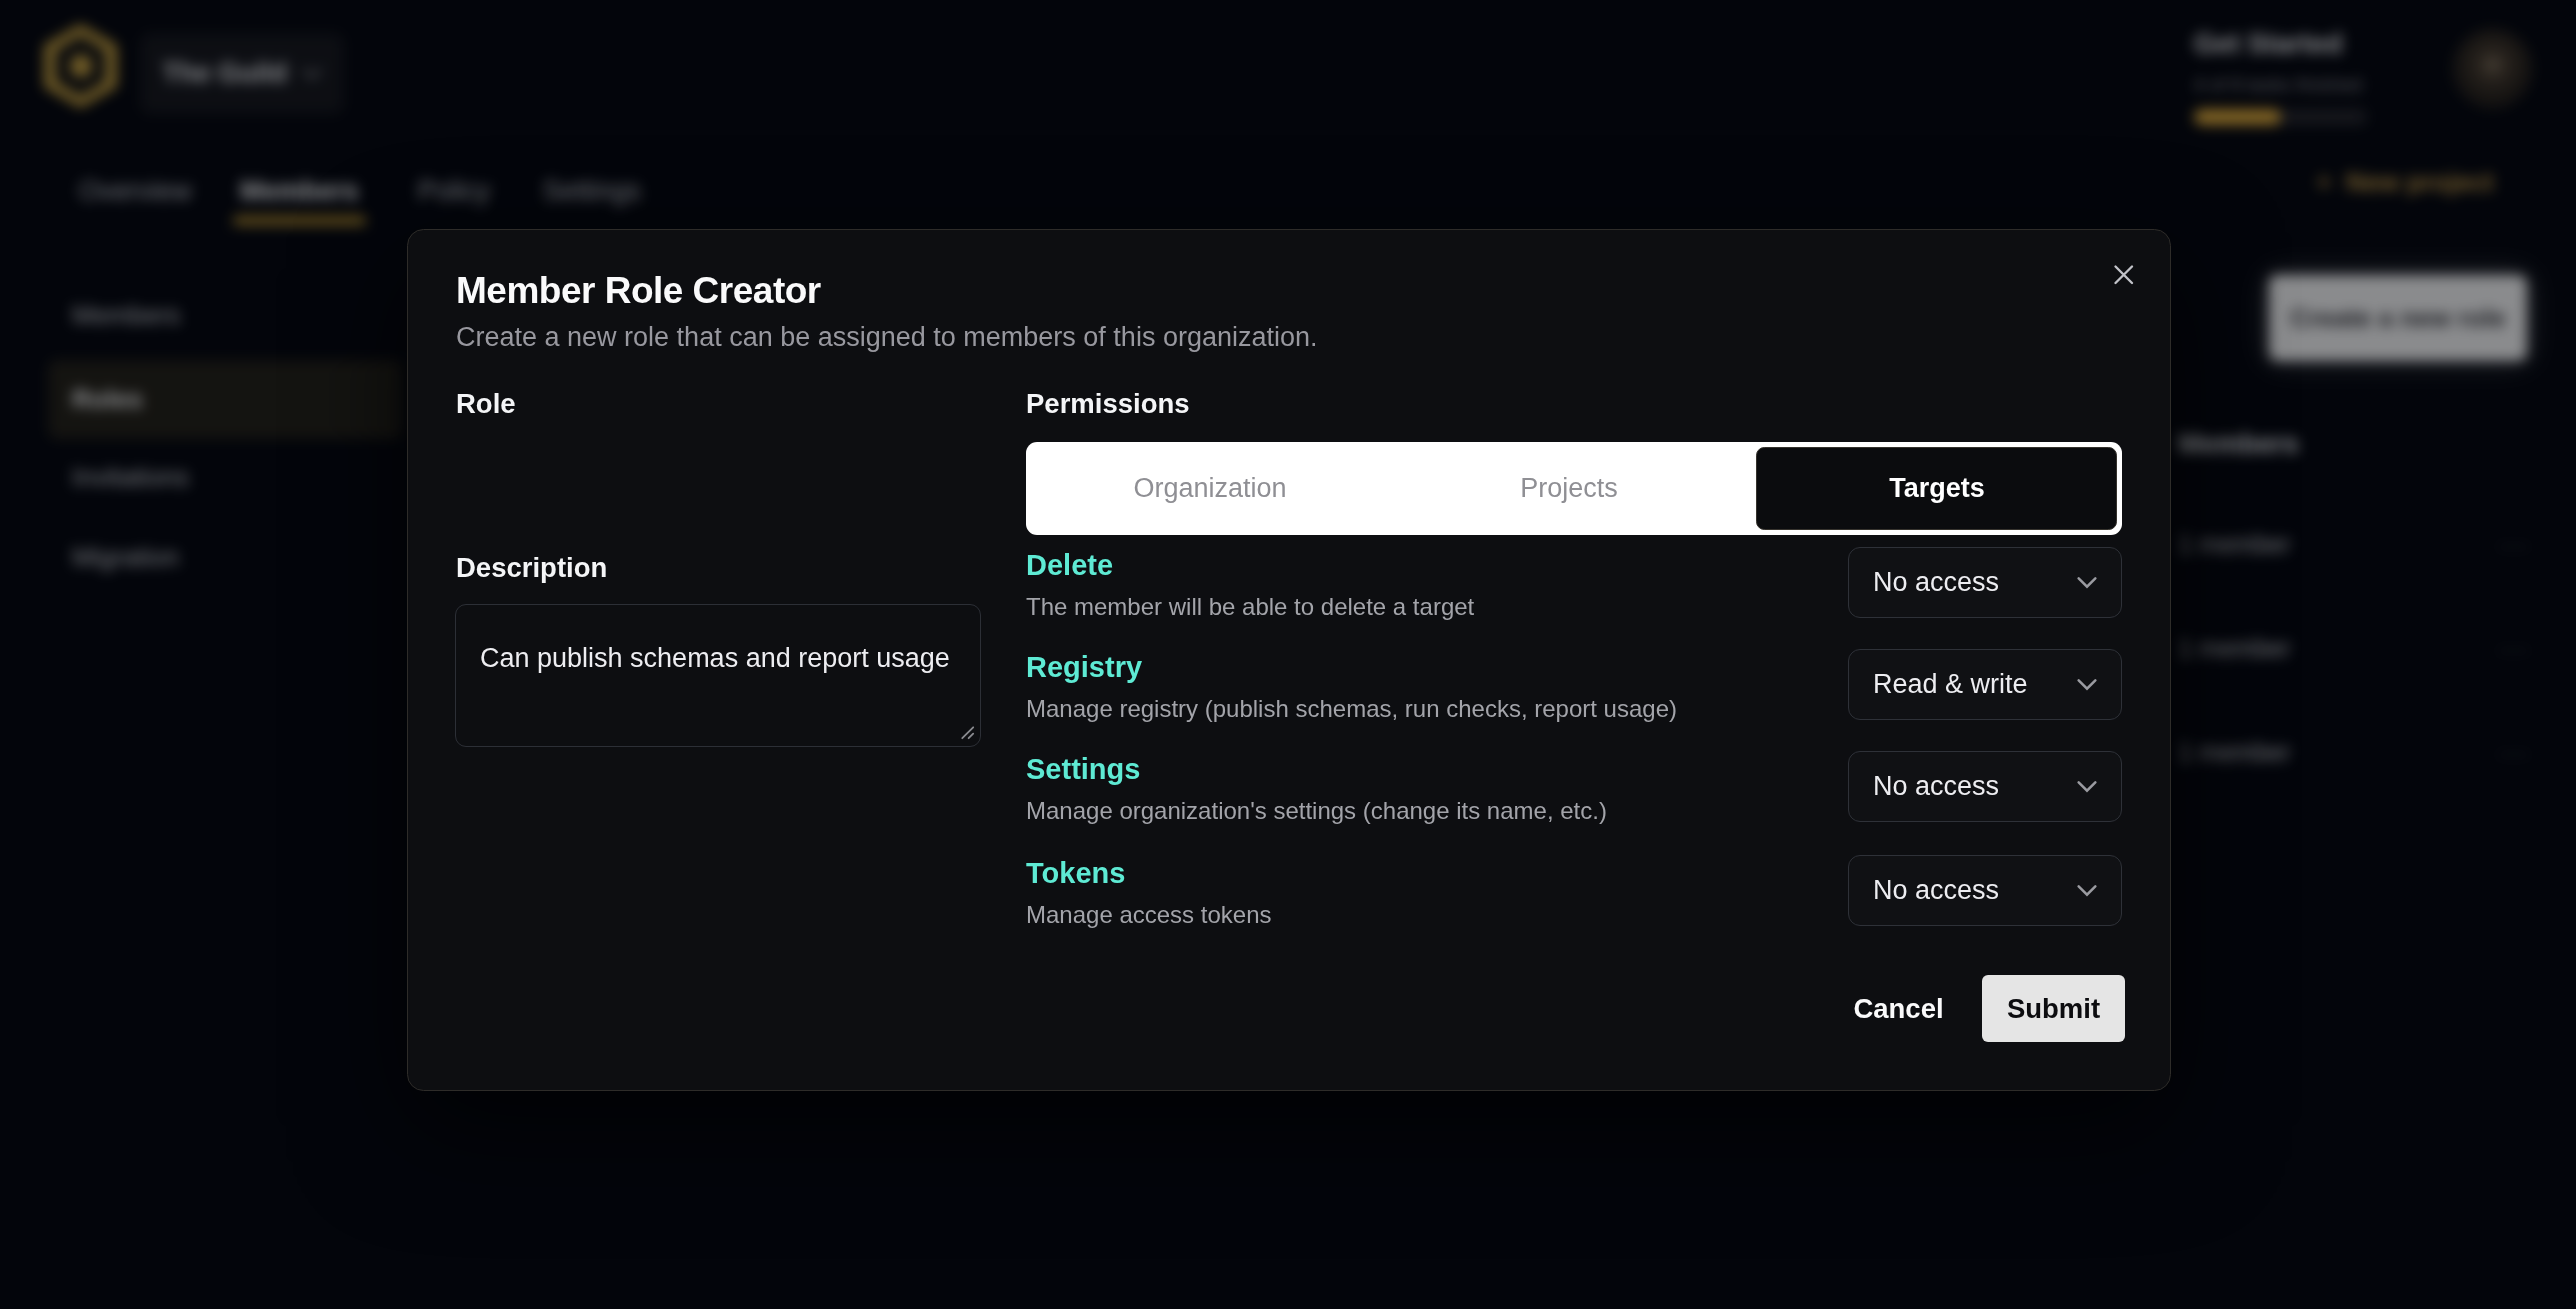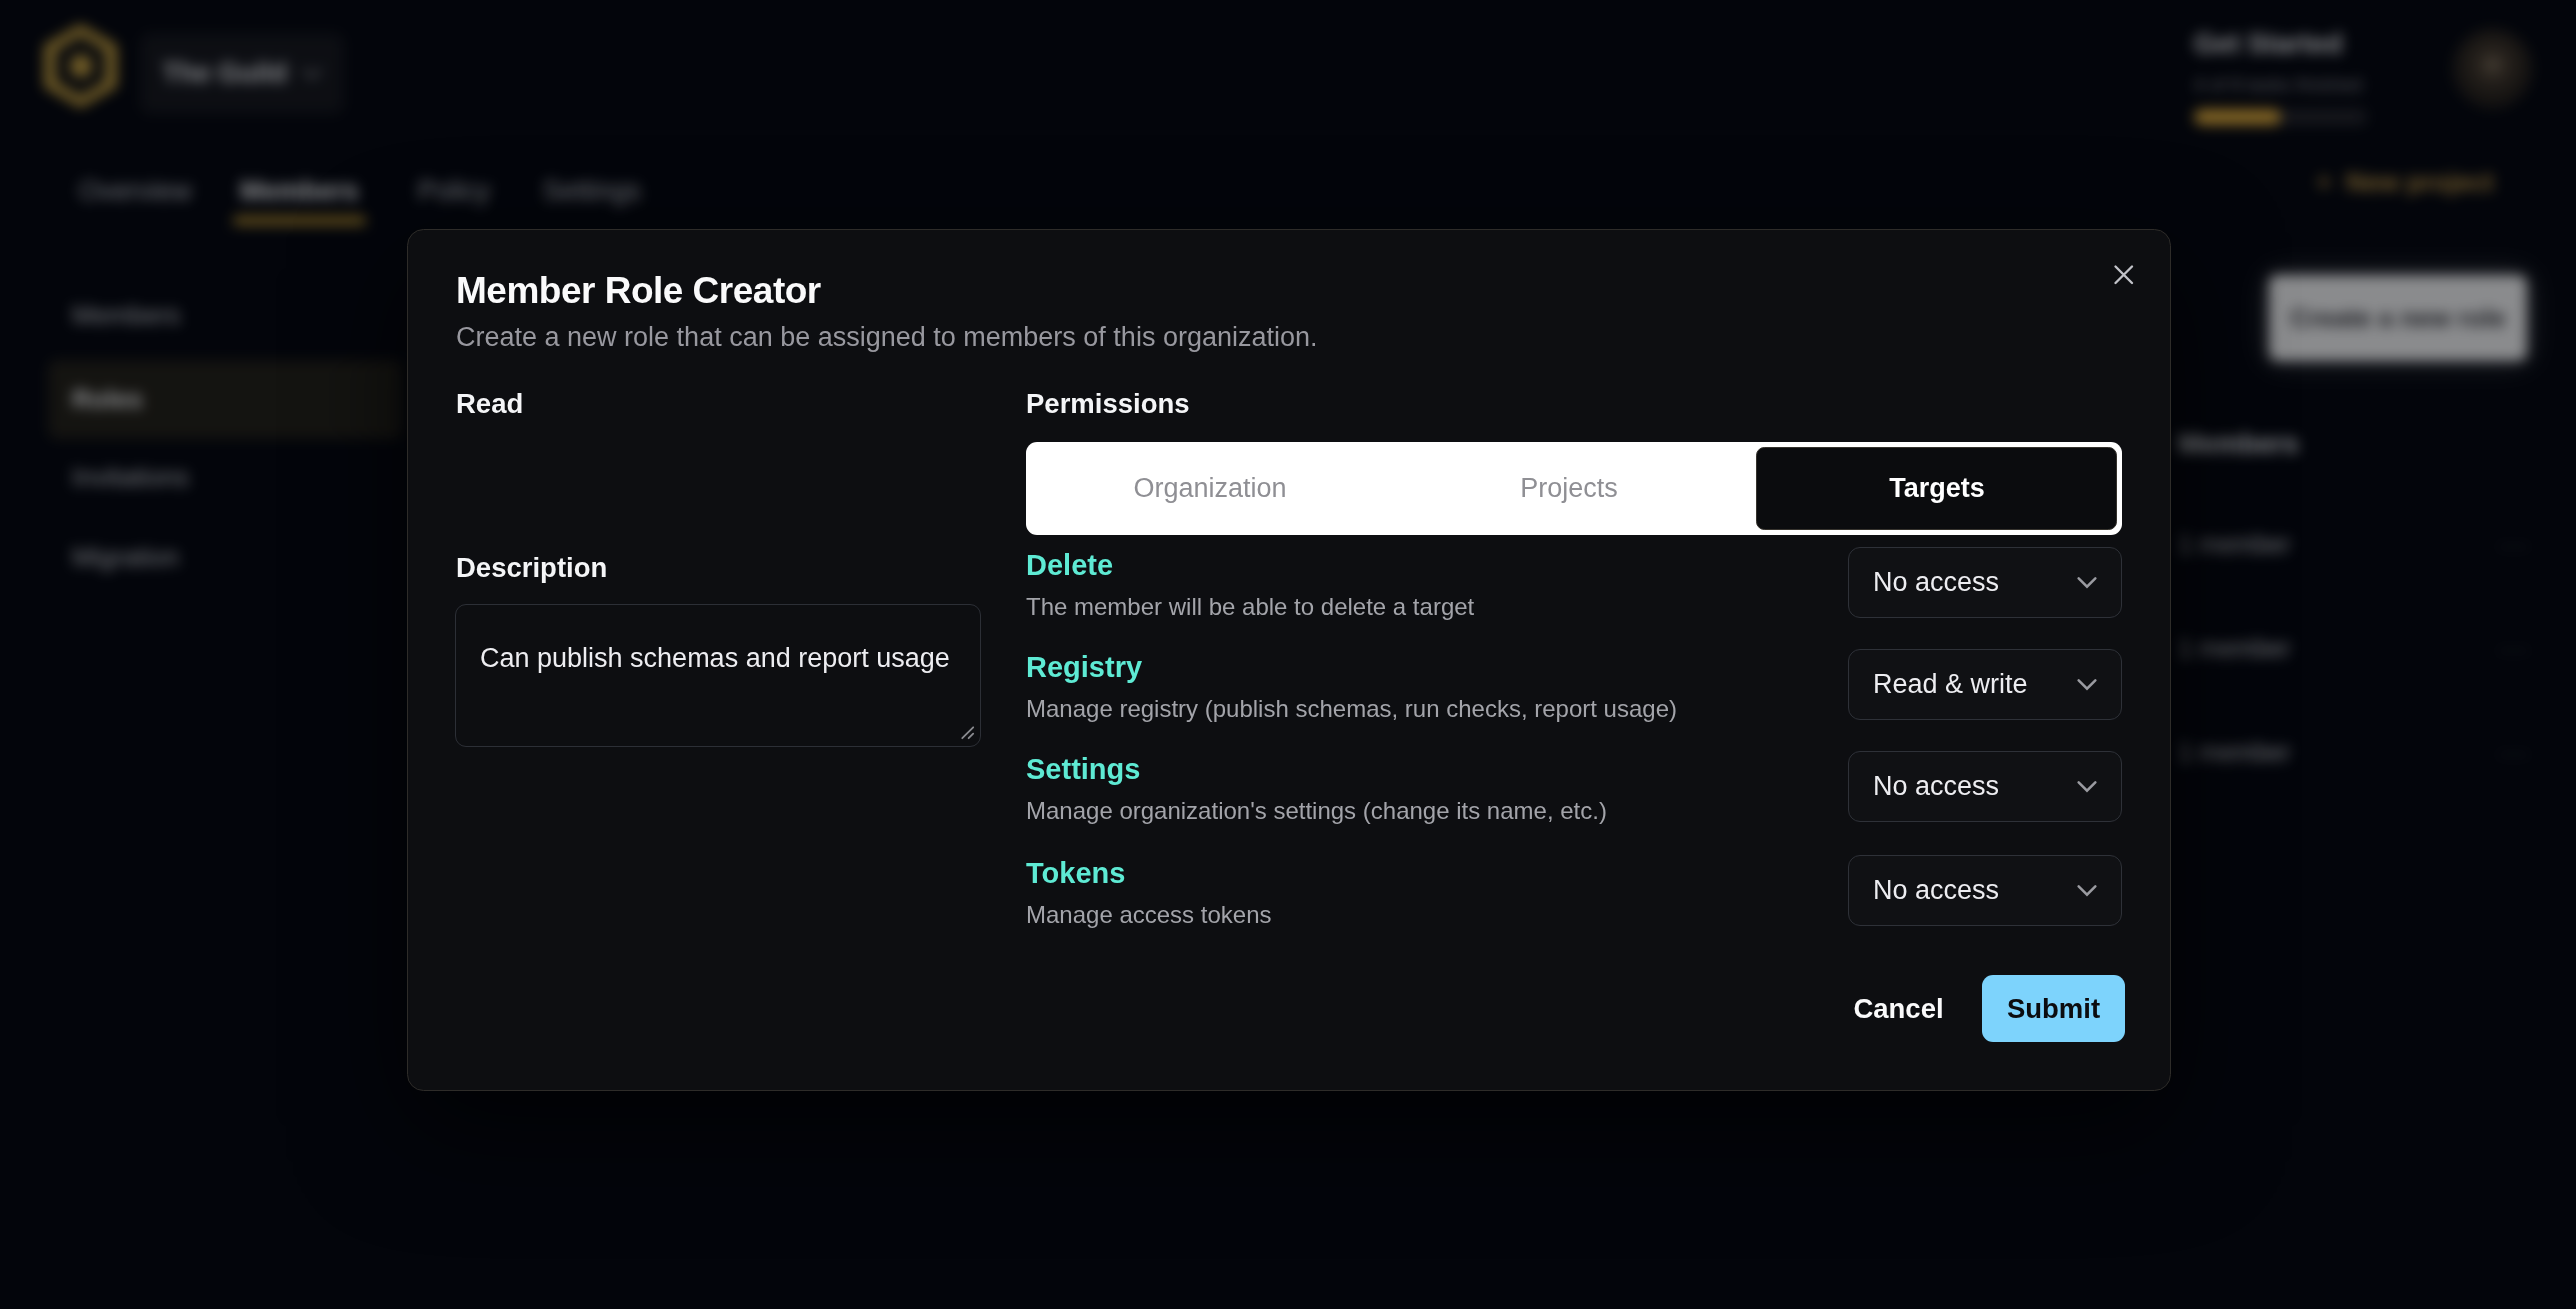--- a/index.html
+++ b/index.html
@@ -78,22 +78,22 @@
   .perm-row{position:absolute;left:618px;width:1096px;height:92px;}
   .perm-title{position:absolute;left:0;top:1.8px;color:#5eead4;font-size:29px;font-weight:700;}
   .perm-desc{position:absolute;left:0;top:46px;color:#a3a4aa;font-size:24px;}
   .perm-select{position:absolute;right:0;top:0;width:274px;height:71px;box-sizing:border-box;
        border:0.9px solid #2e3138;border-radius:12px;display:flex;align-items:center;
        justify-content:space-between;padding:0 24px;cursor:pointer;background:#101114;}
   .perm-value{color:#ededf1;font-size:27px;}
 
   .cancel-btn{position:absolute;left:1428px;top:745px;width:125px;height:67px;background:none;border:none;
        color:#fafafb;font-size:27.5px;font-weight:600;font-family:inherit;cursor:pointer;}
-  .submit-btn{position:absolute;left:1574px;top:745px;width:143px;height:67px;background:#7dd3fc;border:none;
-       border-radius:11px;color:#0c0c0f;font-size:27.5px;font-weight:600;font-family:inherit;cursor:pointer;}
+  .submit-btn{position:absolute;left:1574px;top:745px;width:143px;height:67px;background:#e5e5e5;border:none;
+       border-radius:6px;color:#0c0c0f;font-size:27.5px;font-weight:600;font-family:inherit;cursor:pointer;}
 </style>
 </head>
 <body>
 
 <div class="screen">
 
   <div class="bg">
 
     <div class="logo">
       <div class="in"></div>
@@ -159,21 +159,21 @@
   <div class="modal">
     <div class="m-title">Member Role Creator</div>
     <div class="m-sub">Create a new role that can be assigned to members of this organization.</div>
 
     <button class="m-close">
       <svg width="27.5" height="27.5" viewBox="0 0 30 30">
         <path d="M6 6L24 24M24 6L6 24" stroke="#c2c3c9" stroke-width="2.6" stroke-linecap="round"></path>
       </svg>
     </button>
 
-    <span class="field-label" style="left:48px;top:158px">Read</span>
+    <span class="field-label" style="left:48px;top:158px">Role</span>
 
     <span class="field-label" style="left:48px;top:322px">Description</span>
     <textarea class="desc-area" style="">Can publish schemas and report usage</textarea>
     <svg class="resize-grip" width="20" height="20" viewBox="0 0 22 22">
       <path d="M20 8L8 20M20 15L15 20" stroke="#8a8b90" stroke-width="2" stroke-linecap="round"></path>
     </svg>
 
     <span class="field-label" style="left:618px;top:158px">Permissions</span>
 
     <div class="seg">

